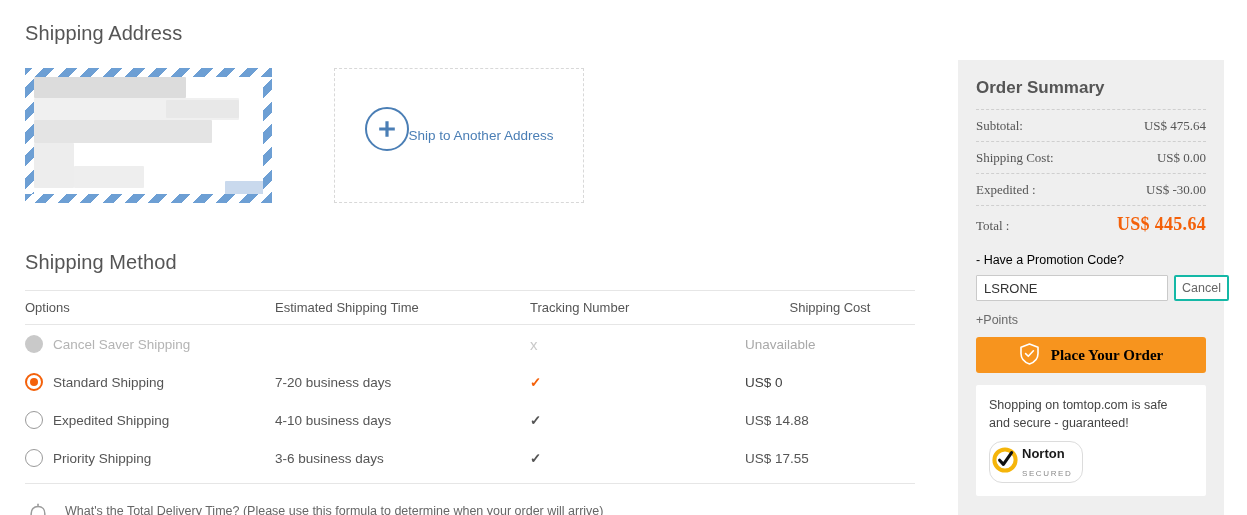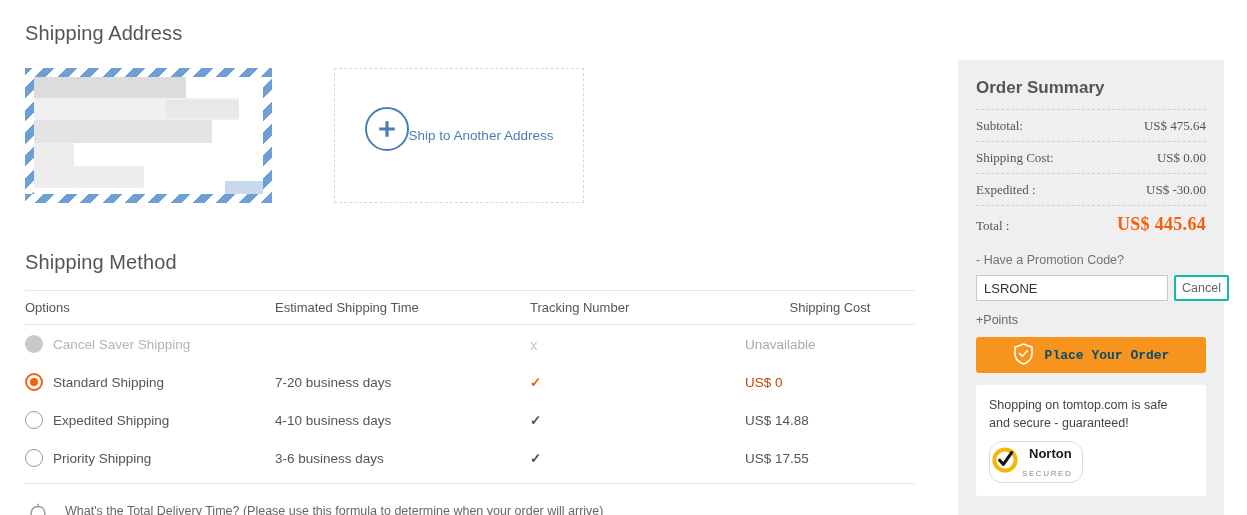--- a/index.html
+++ b/index.html
@@ -97,21 +97,21 @@
   .radio.disabled { background: #c9c9c9; border: none; }
   .opt-label.disabled { color: #b4b4b4; }
 
   .col-est { text-align: left; padding-left: 0; }
   .cell-est { color: #555; }
   .cell-trk { font-size: 16px; }
   .mark-x { color: #c9c9c9; font-size: 15px; }
   .mark-check { color: #555; font-weight: bold; }
   .mark-check.hl { color: #f4610a; }
   .cell-cost { color: #555; }
-  .cell-cost.hl { color: #c2410c; }
+  .cell-cost.hl { color: #404040; }
   .cell-cost.muted { color: #a9a9a9; }
 
   
   .delivery-note { display: flex; align-items: flex-start; gap: 14px; margin-top: 18px; }
   .note-text { font-size: 12.5px; line-height: 19px; color: #666; }
 
   
   .summary {
     position: absolute; left: 958px; top: 60px;
     width: 266px;
@@ -130,21 +130,21 @@
   .sum-row {
     display: flex; justify-content: space-between; align-items: baseline;
     border-top: 1px dashed #cfcfcf;
     padding: 8px 0 7px 0;
     font-size: 13px; color: #555; font-family: Liberation Serif, serif;
   }
   .sum-row .val { color: #555; }
   .sum-row.total { align-items: baseline; padding: 8px 0 6px 0; }
   .sum-row.total .val { color: #f4610a; font-size: 18px; font-weight: bold; letter-spacing: .3px; }
 
-  .promo-label { font-size: 12.5px; color: #737373; margin: 12px 0 8px 0; }
+  .promo-label { font-size: 12.5px; color: #000000; margin: 12px 0 8px 0; }
   .promo-row { display: flex; gap: 6px; align-items: stretch; }
   .promo-input {
     flex: 1 1 auto; height: 26px;
     border: 1px solid #cacaca; background: #fff;
     font-family: "Liberation Sans", sans-serif;
     font-size: 13px; color: #333;
     padding: 0 7px; outline: none; border-radius: 1px;
   }
   .promo-cancel {
     width: 58px; height: 26px;
@@ -153,34 +153,34 @@
     font-size: 12.5px; color: #666; cursor: pointer;
   }
   .points { font-size: 12.5px; color: #6a6a6a; margin: 12px 0 10px 0; }
 
   .place-order {
     width: 100%; height: 36px;
     background: #f7941e; border: none; border-radius: 3px;
     display: flex; align-items: center; justify-content: center; gap: 11px;
     cursor: pointer; padding: 0 12px;
   }
-  .place-order .label { color: #0c4a6e; font-size: 13px; font-weight: bold; font-family: Liberation Mono, monospace; }
+  .place-order .label { color: #000000; font-size: 15px; font-weight: bold; font-family: Liberation Serif, serif; }
 
   .norton-card {
     background: #fff; margin-top: 12px; padding: 11px 20px 13px 13px;
     border-radius: 2px;
   }
   .norton-text { font-size: 12.5px; color: #444; line-height: 18px; }
   .norton-badge {
     margin-top: 9px;
     display: inline-flex; align-items: center;
     border: 1px solid #dcdcdc; border-radius: 13px;
     padding: 2px 10px 2px 2px; background: #fff;
   }
-  .norton-word { font-size: 13px; font-weight: bold; color: #1a1a1a; line-height: 13px; margin-left: 11px; }
+  .norton-word { font-size: 13px; font-weight: bold; color: #1a1a1a; line-height: 13px; margin-left: 4px; }
   .norton-sub { font-size: 8px; color: #8a8a8a; letter-spacing: 1.6px; line-height: 10px; margin-left: 4px; }
 </style>
 </head>
 <body>
 
 <div class="page">
 
   <div class="left-col">
 
     <h2 class="section-title">Shipping Address</h2>

